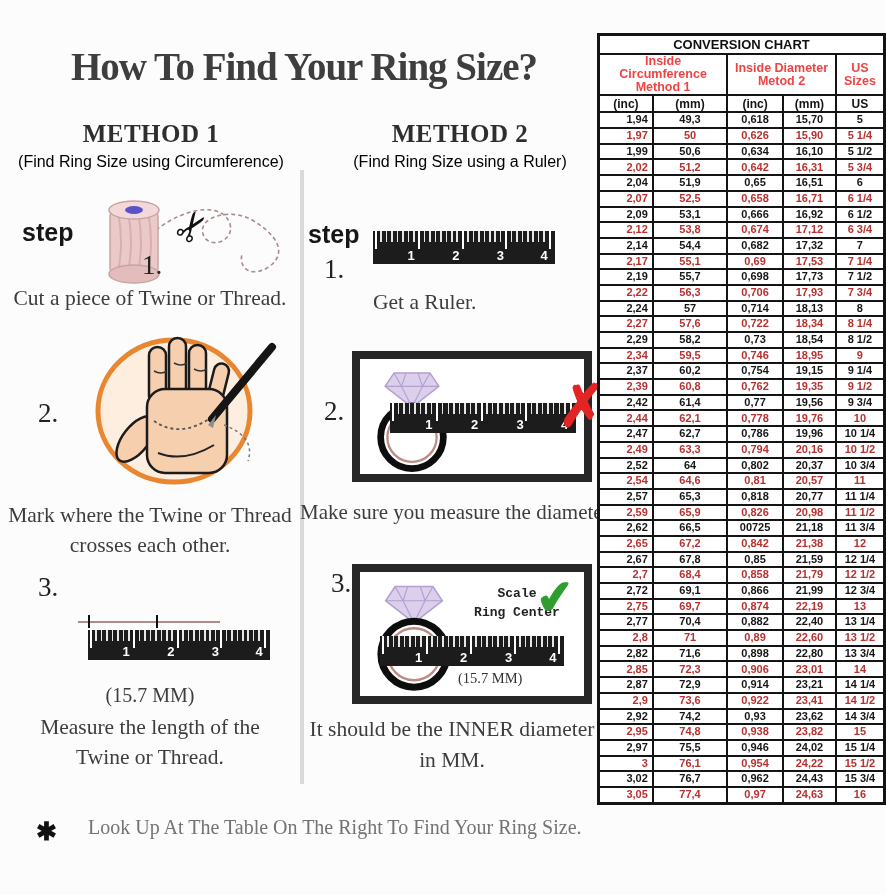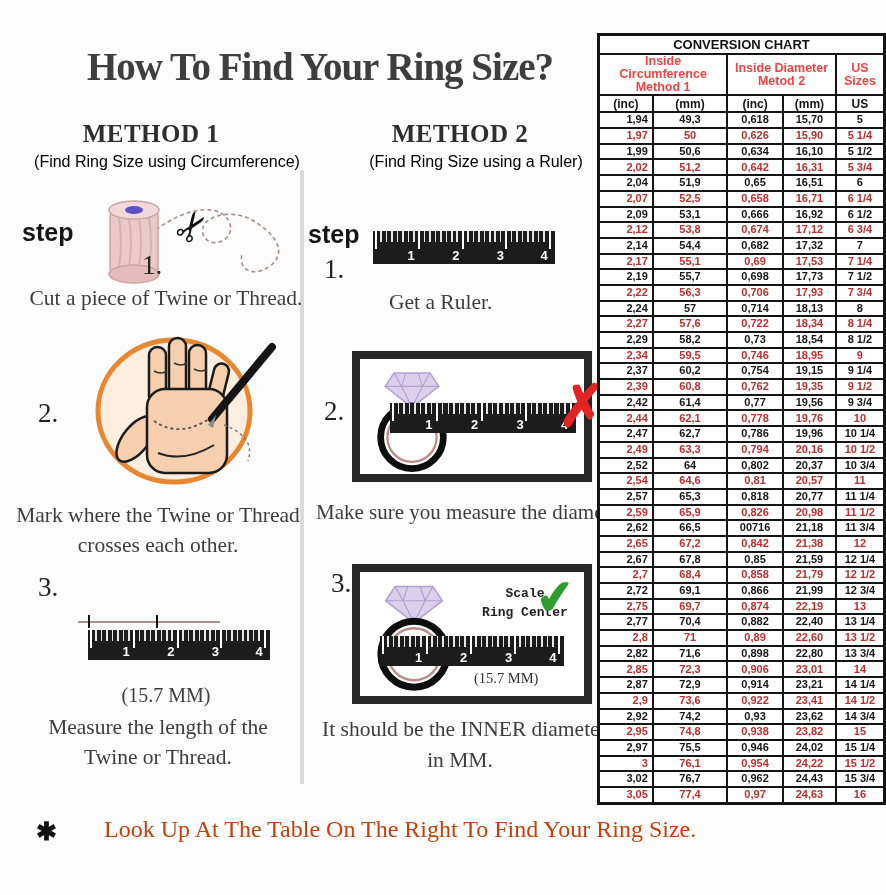--- a/index.html
+++ b/index.html
@@ -2,21 +2,21 @@
 <html><head>
 <meta charset="utf-8">
 <style>
   html,body{margin:0;padding:0;background:#fff;}
   #canvas{position:relative;width:886px;height:895px;background:#fcfcfc;overflow:hidden;
           font-family:"Liberation Sans",sans-serif;}
   .abs{position:absolute;}
   .serif{font-family:"Liberation Serif",serif;}
   .mono{font-family:"Liberation Mono",monospace;}
   .center{text-align:center;}
-  .nowrap{white-space:nowrap;margin-left:16px;}
+  .nowrap{white-space:nowrap;}
 
   
   #page-title{left:0;top:44px;width:608px;font-size:39px;font-weight:700;letter-spacing:-1px;color:#3e3e3e;}
   .method-heading{top:120px;font-size:25px;font-weight:700;letter-spacing:.5px;color:#2e2e2e;}
   .method-sub{top:153px;font-size:16px;color:#000000;}
   #divider{left:300px;top:170px;width:4px;height:614px;background:#dadada;}
 
   .step-word{font-size:25px;font-weight:600;color:#161616;}
   .step-num{font-size:27px;color:#222;}
   .caption{font-size:21px;color:#3d3d3d;}
@@ -33,21 +33,21 @@
 
   
   .m2-box{border:8px solid #272727;background:#fff;}
   #red-x{font-size:58px;font-weight:700;color:#e32424;line-height:1;}
   #green-check{font-size:46px;font-weight:700;color:#2f9e31;line-height:1;transform:rotate(-6deg);}
   #scale-label{font-size:13px;line-height:19px;color:#222;font-weight:600;}
   #box3-meas{font-size:14.5px;color:#333;}
 
   
   #footer-asterisk{font-size:25px;font-weight:700;color:#111;}
-  #footer-text{font-size:24px;color:#c2410c;}
+  #footer-text{font-size:20px;color:#737373;}
 
   
   #conversion-chart{position:absolute;left:597px;top:33px;width:289px;height:772px;
       border-collapse:collapse;table-layout:fixed;background:#fff;font-family:"Liberation Sans",sans-serif;}
   #conversion-chart th,#conversion-chart td{border:2px solid #141414;padding:0;line-height:1.05;}
   #conversion-chart{border:3px solid #141414;}
   #chart-title-cell{font-size:13px;font-weight:700;color:#101010;height:17px;}
   .ghead th{color:#ef4444;font-size:12.5px;font-weight:700;height:32px;line-height:15px;}
   .subhead th{font-size:12px;font-weight:700;color:#141414;height:15px;}
   #conversion-chart tbody td{font-size:11px;font-weight:700;text-align:center;color:#161616;}
@@ -399,21 +399,21 @@
         <tr>
           <td>2,59</td>
           <td>65,9</td>
           <td>0,826</td>
           <td>20,98</td>
           <td>11 1/2</td>
         </tr>
         <tr>
           <td>2,62</td>
           <td>66,5</td>
-          <td>00716</td>
+          <td>00725</td>
           <td>21,18</td>
           <td>11 3/4</td>
         </tr>
         <tr>
           <td>2,65</td>
           <td>67,2</td>
           <td>0,842</td>
           <td>21,38</td>
           <td>12</td>
         </tr>

